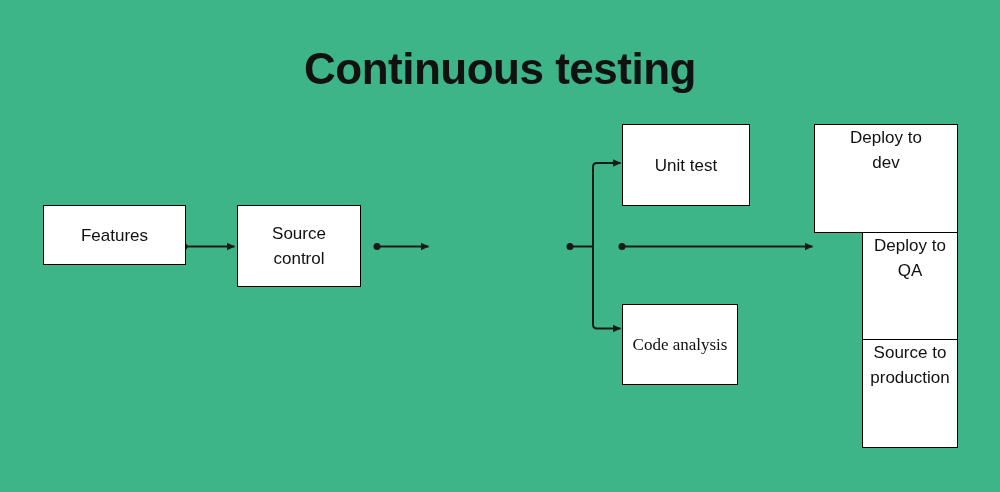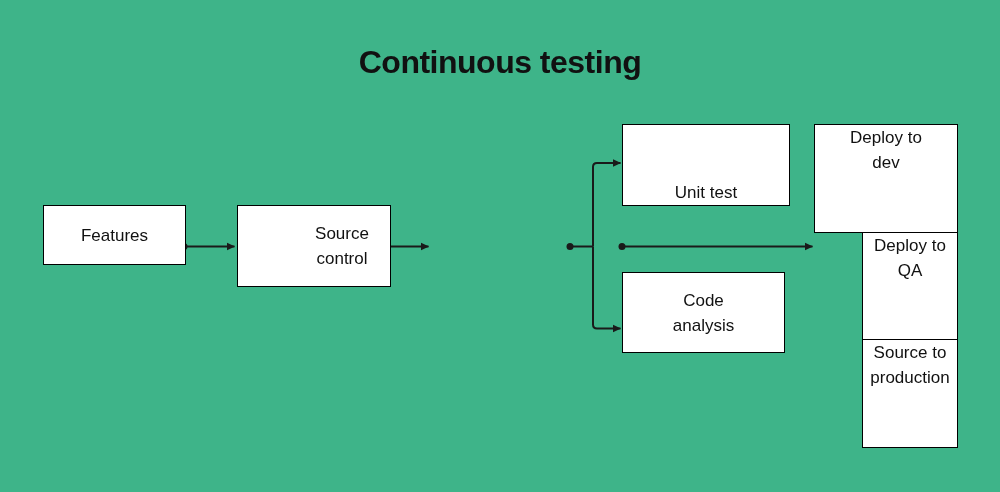--- a/index.html
+++ b/index.html
@@ -21,21 +21,21 @@
     width: 1000px;
     height: 492px;
     background: var(--background);
   }
   .title {
     position: absolute;
     left: 0;
     top: 44px;
     width: 1000px;
     text-align: center;
-    font-size: 32px;
+    font-size: 44px;
     font-weight: 700;
     letter-spacing: -0.5px;
     color: var(--text);
   }
   .connectors {
     position: absolute;
     left: 0;
     top: 0;
     width: 1000px;
     height: 492px;
@@ -50,24 +50,24 @@
     text-align: center;
   }
   .node-label {
     display: inline-block;
     max-width: 96px;
     font-size: 17px;
     line-height: 25px;
     color: var(--text);
   }
   .node-features       { left: 43px;  top: 205px; width: 143px; height: 60px; }
-  .node-source-control { left: 237px; top: 205px; width: 154px; height: 82px; justify-content: flex-end; }
+  .node-source-control { left: 237px; top: 205px; width: 124px; height: 82px; }
   .node-build          { left: 430px; top: 205px; width: 141px; height: 82px; }
-  .node-unit-test      { left: 622px; top: 124px; width: 168px; height: 82px; align-items: flex-end; }
-  .node-code-analysis  { left: 622px; top: 272px; width: 163px; height: 81px; }
+  .node-unit-test      { left: 622px; top: 124px; width: 128px; height: 82px; }
+  .node-code-analysis  { left: 622px; top: 304px; width: 116px; height: 81px; font-family: Liberation Serif, serif; }
   .deploy-stack {
     position: absolute;
     left: 814px;
     top: 124px;
     width: 144px;
     height: 324px;
     display: flex;
     flex-direction: column;
   }
   .deploy-cell {

